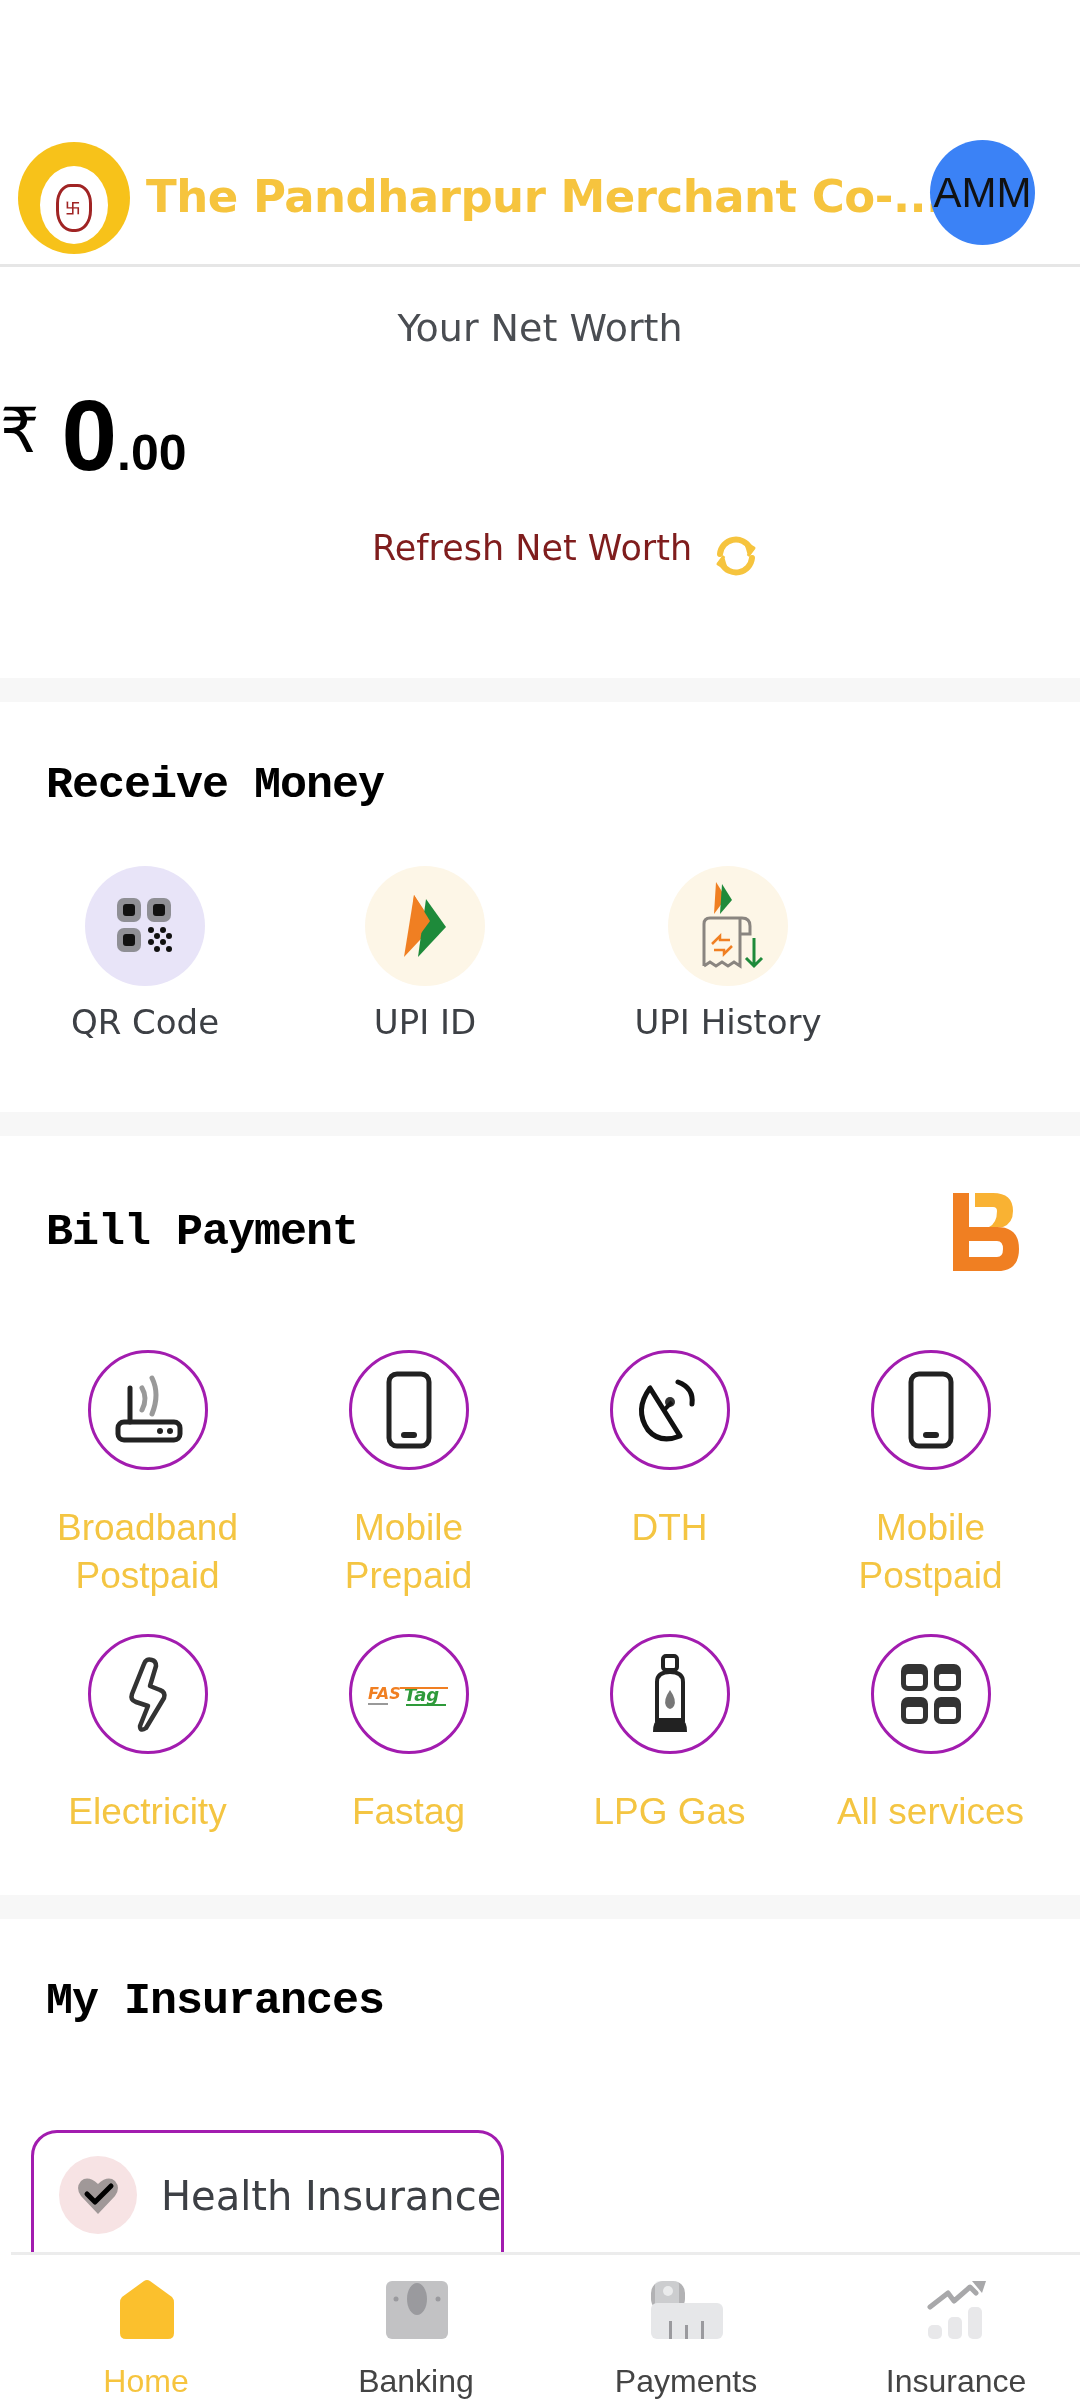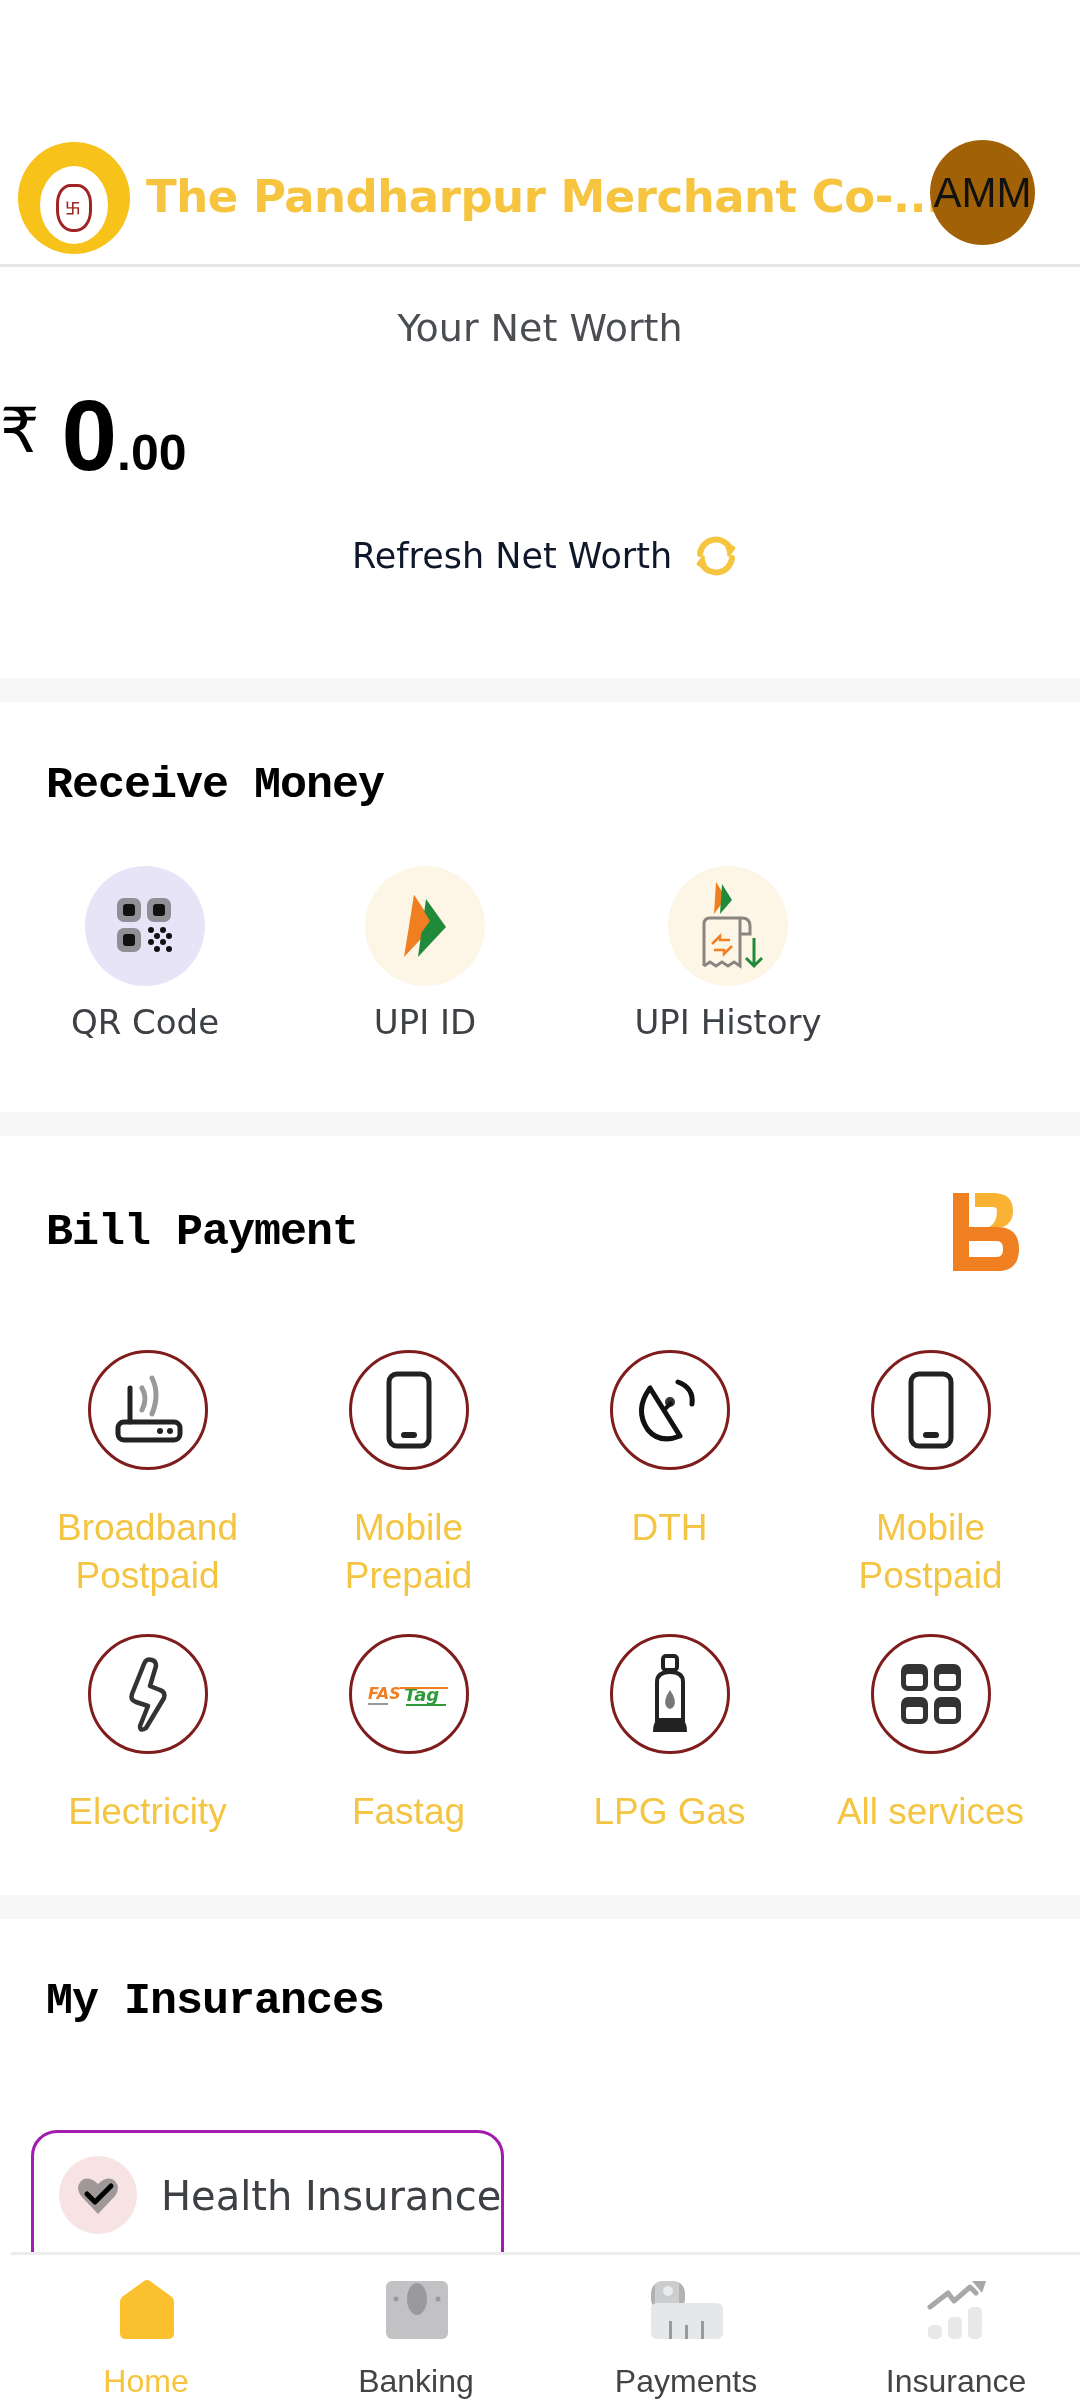--- a/index.html
+++ b/index.html
@@ -6,43 +6,43 @@
   html, body { width: 1080px; height: 2400px; background: #ffffff; overflow: hidden; }
   body { position: relative; font-family: "DejaVu Sans", sans-serif; color: #111; }
 
   
   .header { position: absolute; left: 0; top: 130px; width: 1080px; height: 137px; border-bottom: 3px solid #e6e6e6; }
   .logo { position: absolute; left: 18px; top: 12px; width: 112px; height: 112px; border-radius: 50%; background: #f7c21a; overflow: hidden; }
   .logo .inner { position: absolute; left: 22px; top: 24px; width: 68px; height: 78px; border-radius: 50%; background: #fff; }
   .logo .urn { position: absolute; left: 38px; top: 42px; width: 36px; height: 48px; border: 3px solid #a02424; border-radius: 40% 40% 45% 45%; }
   .logo .sym { position: absolute; left: 48px; top: 58px; font-size: 14px; color: #a02424; font-weight: bold; }
   .title { position: absolute; left: 146px; top: 40px; font-family: "DejaVu Sans", sans-serif; font-weight: bold; font-size: 45px; color: #f6c43e; white-space: nowrap; letter-spacing: -0.5px; }
-  .avatar { position: absolute; left: 930px; top: 10px; width: 105px; height: 105px; border-radius: 50%; background: #a16207; display: flex; align-items: center; justify-content: center; font-family: "Liberation Sans", sans-serif; font-size: 42px; color: #111; }
+  .avatar { position: absolute; left: 930px; top: 10px; width: 105px; height: 105px; border-radius: 50%; background: #3b82f6; display: flex; align-items: center; justify-content: center; font-family: "Liberation Sans", sans-serif; font-size: 42px; color: #111; }
 
   
   .nw-label { position: absolute; left: 0; width: 1080px; top: 306px; text-align: center; font-size: 38px; color: #4a4d52; }
   .nw-amount { position: absolute; left: 0; width: 1080px; top: 378px; text-align: left; color: #000; }
   .nw-amount .cur { font-size: 62px; font-weight: normal; vertical-align: 18px; margin-right: 22px; }
   .nw-amount .int { font-family: "Liberation Sans", sans-serif; font-size: 100px; font-weight: bold; }
   .nw-amount .dec { font-family: "Liberation Sans", sans-serif; font-size: 50px; font-weight: bold; }
-  .refresh { position: absolute; left: 352px; top: 528px; display: flex; align-items: center; gap: 16px; color: #0f172a; font-size: 35px; cursor: pointer; }
+  .refresh { position: absolute; left: 372px; top: 528px; display: flex; align-items: flex-start; gap: 16px; color: #7f1d1d; font-size: 35px; cursor: pointer; }
   .refresh svg { width: 56px; height: 56px; }
 
   .sep { position: absolute; left: 0; width: 1080px; height: 24px; background: #f7f7f7; }
 
   .section-title { position: absolute; left: 46px; font-family: Liberation Mono, monospace; font-weight: bold; font-size: 45px; color: #000; letter-spacing: -1px; }
 
   
   .rm-item { position: absolute; width: 260px; text-align: center; }
   .rm-circle { width: 120px; height: 120px; border-radius: 50%; margin: 0 auto; display: flex; align-items: center; justify-content: center; }
   .rm-label { margin-top: 16px; font-size: 34px; color: #3d4045; white-space: nowrap; }
 
   
   .bp-item { position: absolute; width: 261px; text-align: center; }
-  .bp-circle { width: 120px; height: 120px; border-radius: 50%; border: 3px solid #7f1d1d; margin: 0 auto; display: flex; align-items: center; justify-content: center; background: #fff; }
+  .bp-circle { width: 120px; height: 120px; border-radius: 50%; border: 3px solid #a21caf; margin: 0 auto; display: flex; align-items: center; justify-content: center; background: #fff; }
   .bp-label { margin-top: 34px; font-family: "Liberation Sans", sans-serif; font-size: 37px; line-height: 48px; color: #f4c542; }
 
   .bbps { position: absolute; left: 953px; top: 1193px; width: 66px; height: 78px; }
 
   
   .ins-card { position: absolute; left: 31px; top: 2130px; width: 473px; height: 160px; border: 3px solid #a21caf; border-radius: 26px; background: #fff; }
   .ins-icon { position: absolute; left: 25px; top: 23px; width: 78px; height: 78px; border-radius: 50%; background: #f7e3e4; display: flex; align-items: center; justify-content: center; }
   .ins-label { position: absolute; left: 127px; top: 40px; font-size: 40px; color: #3d4045; white-space: nowrap; }
 
   

